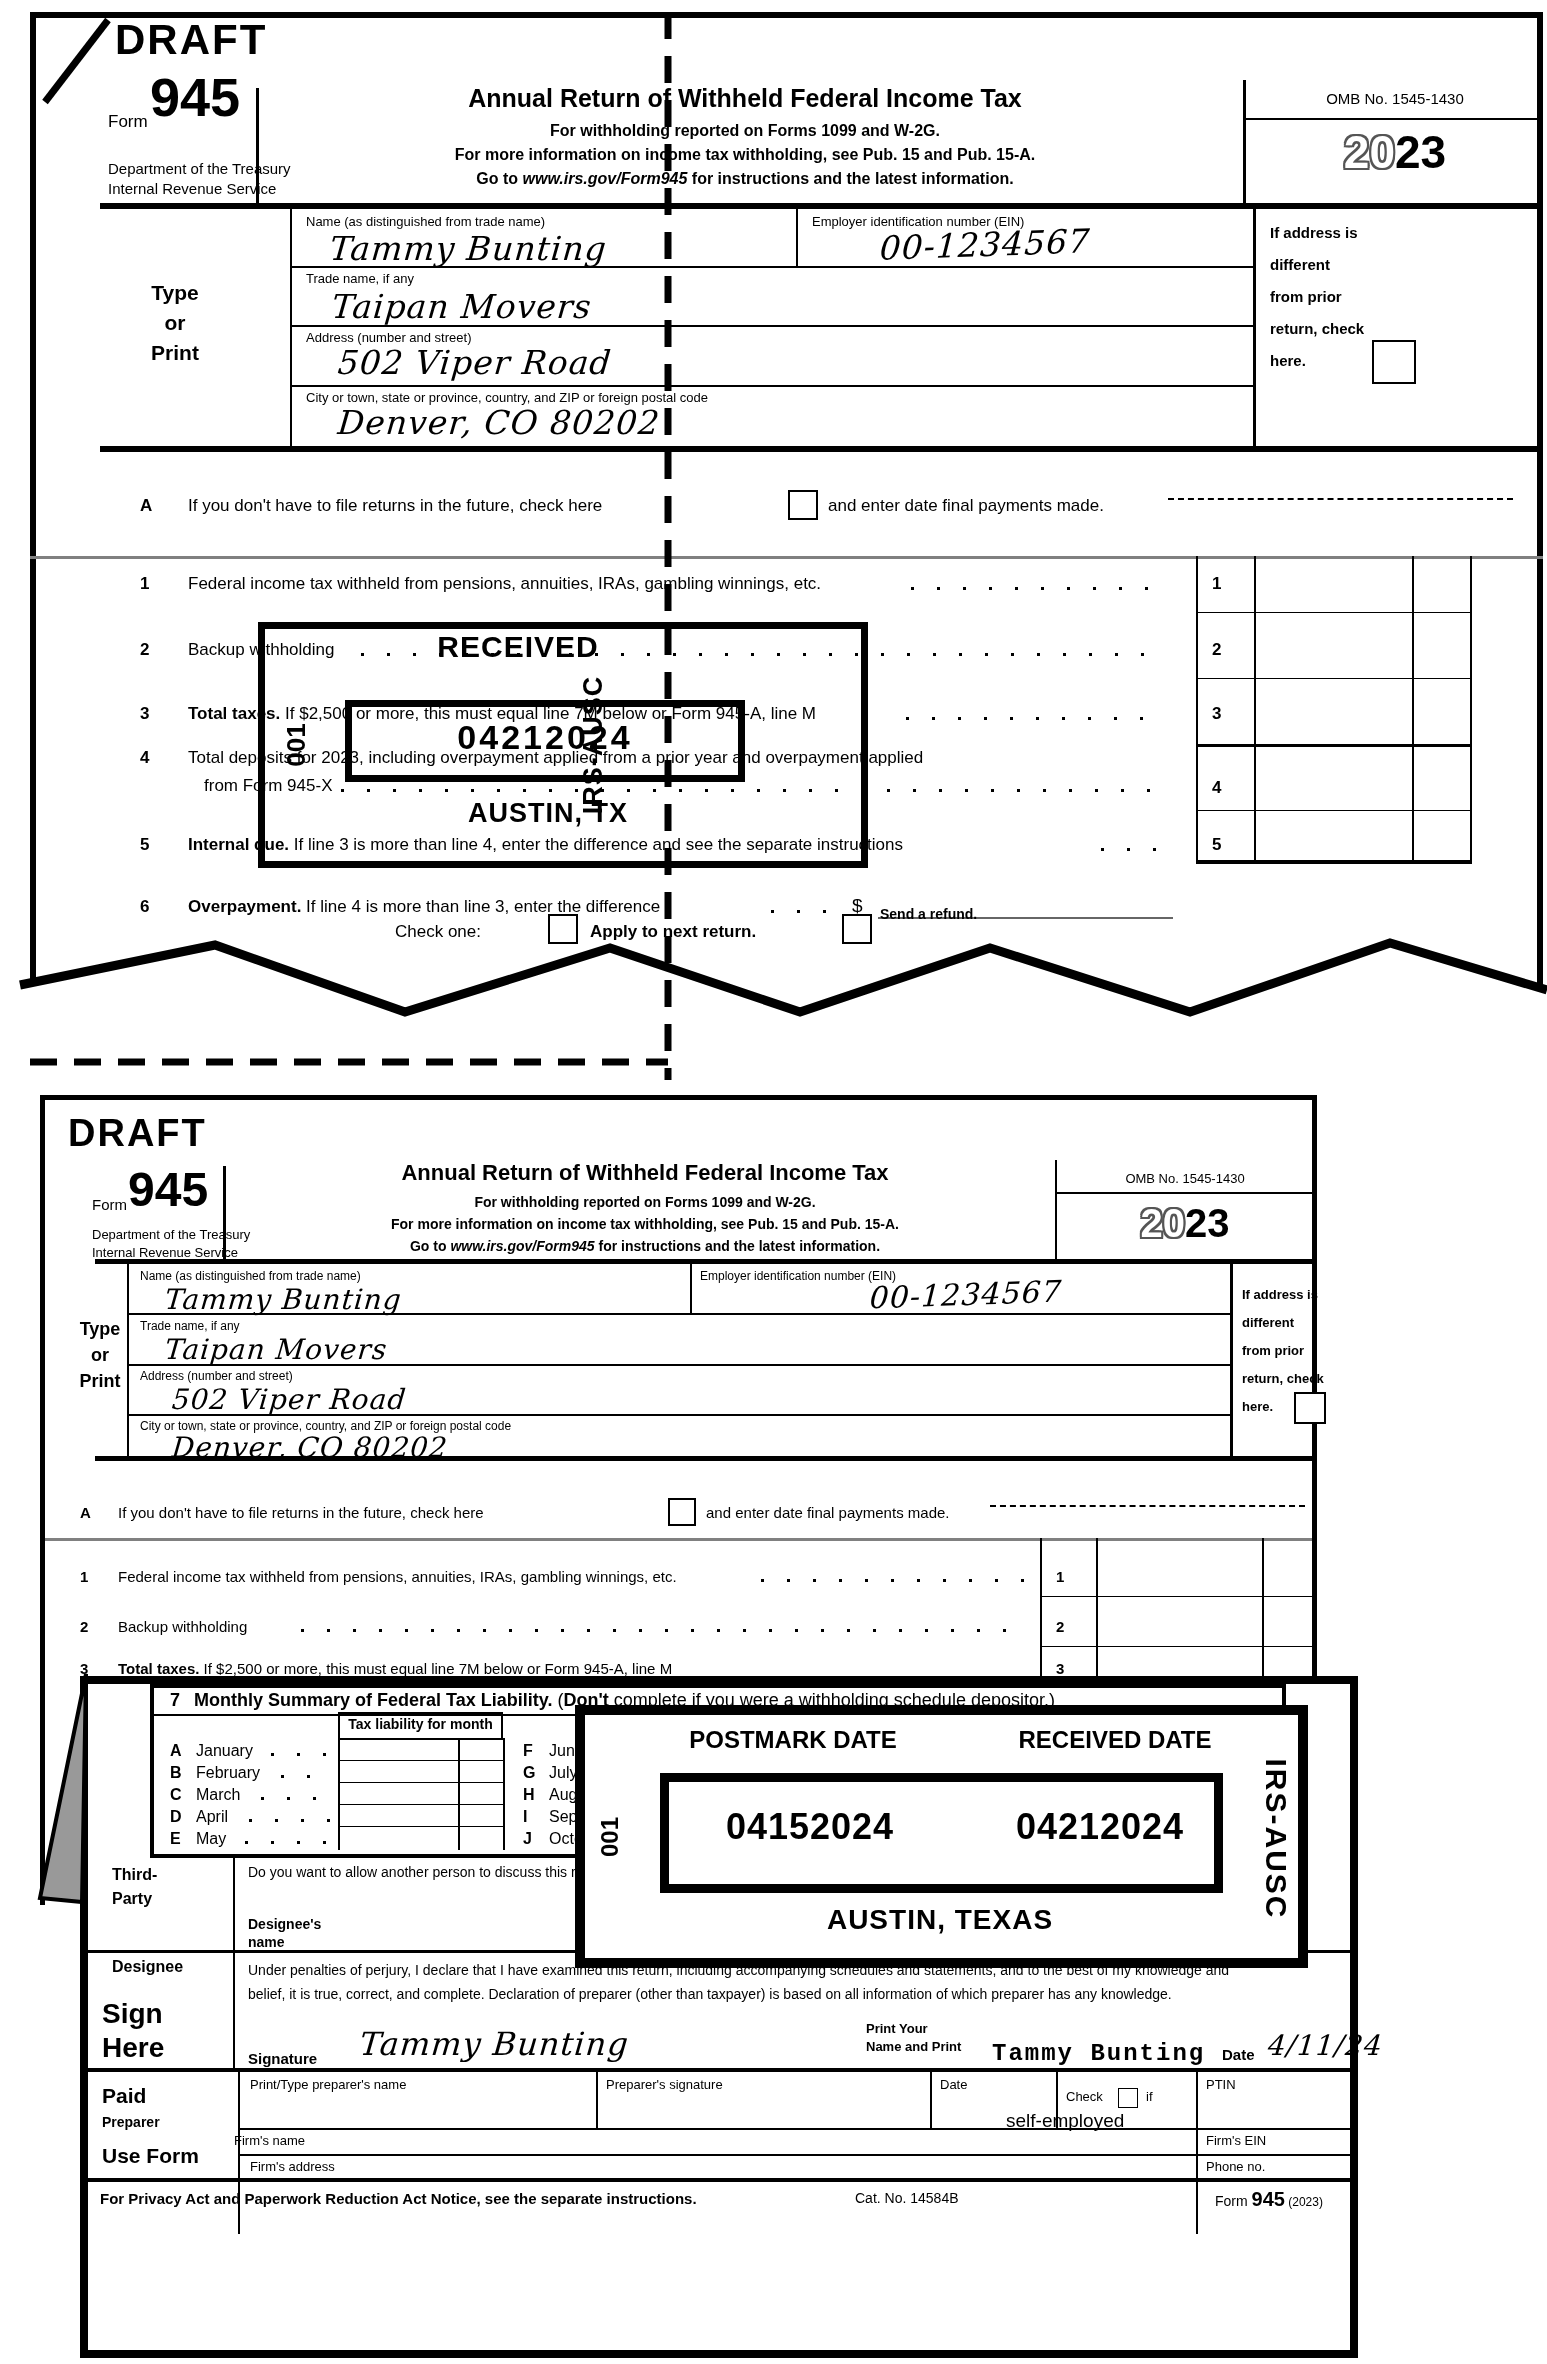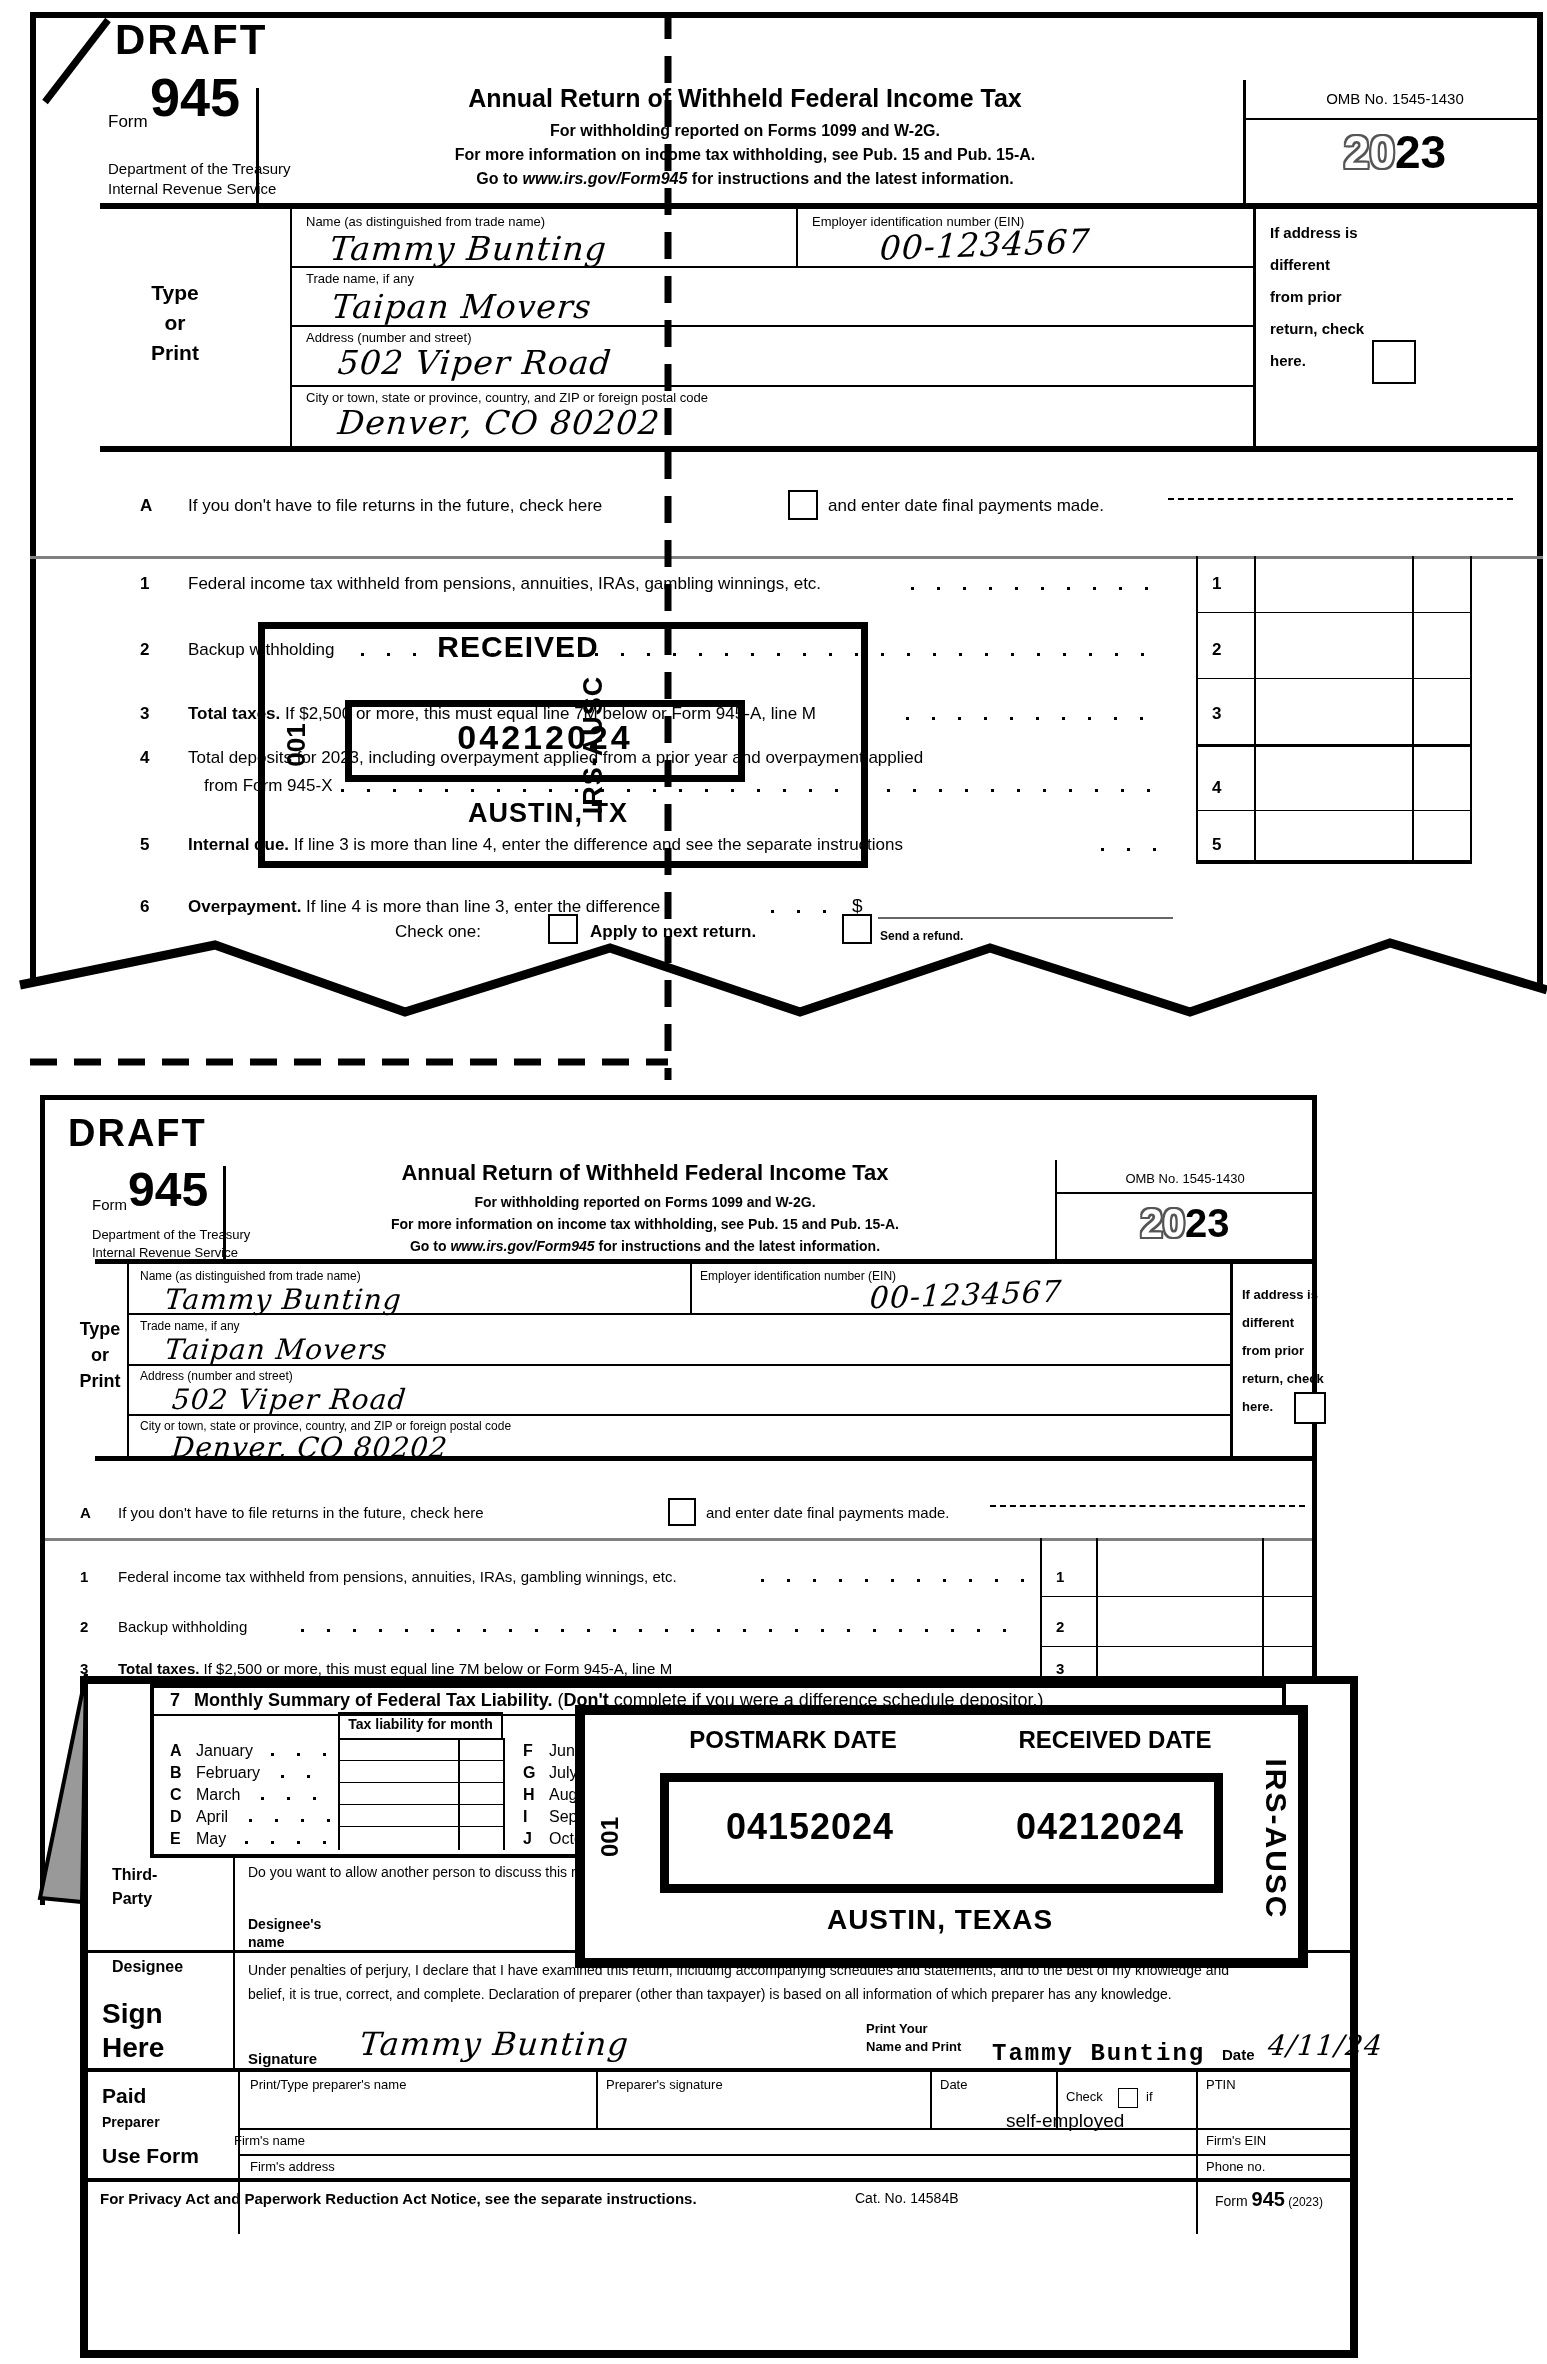--- a/index.html
+++ b/index.html
@@ -131,21 +131,21 @@
     <div class="t b" style="left:140px;top:897px;font-size:17px">6</div>
     <div class="t" style="left:188px;top:897px;font-size:17px"><span class="b">Overpayment.</span><span> If line 4 is more than line 3, enter the difference</span></div>
     <div class="lead" style="left:770px;top:909px;width:62px"></div>
     <div class="t" style="left:852px;top:895px;font-size:19px">$</div>
     <div class="r" style="left:878px;top:917px;width:295px;height:2px;background:#666"></div>
 
     <div class="t" style="left:395px;top:922px;font-size:17px">Check one:</div>
     <div class="cb" style="left:548px;top:914px;width:26px;height:26px"></div>
     <div class="t b" style="left:590px;top:922px;font-size:17px">Apply to next return.</div>
     <div class="cb" style="left:842px;top:914px;width:26px;height:26px"></div>
-    <div class="t b" style="left:880px;top:930px;font-size:12px">Send a refund.</div>
+    <div class="t b" style="left:880px;top:906px;font-size:14px">Send a refund.</div>
 
     <div class="bx" style="left:258px;top:622px;width:596px;height:232px;border-width:7px"></div>
     <div class="t b c" style="left:278px;top:630px;width:480px;font-size:30px;letter-spacing:1px">RECEIVED</div>
     <div class="bx" style="left:345px;top:700px;width:386px;height:68px;border-width:7px"></div>
     <div class="t b c" style="left:345px;top:718px;width:400px;font-size:34px;letter-spacing:3px">04212024</div>
     <div class="t b c vrot" style="left:252px;top:730px;width:90px;height:30px;font-size:26px;transform:rotate(-90deg)">001</div>
     <div class="t b c vrot" style="left:499px;top:729px;width:190px;height:32px;font-size:27px;letter-spacing:1px;transform:rotate(-90deg)">IRS-AUSC</div>
     <div class="t b c" style="left:338px;top:798px;width:420px;font-size:27px;letter-spacing:1px">AUSTIN, TX</div>
   </div>
 
@@ -243,21 +243,21 @@
     <div class="t b" style="left:1056px;top:1660px;font-size:15px">3</div>
   </div>
 
   <div class="lyr" style="z-index:4">
     <div style="position:absolute;left:80px;top:1676px;width:1262px;height:666px;background:#fff;border:8px solid #000"></div>
   </div>
 
   <div class="lyr" style="z-index:5">
 
     <div class="bx" style="left:150px;top:1684px;width:1128px;height:166px;border-width:4px"></div>
-    <div class="t" style="left:170px;top:1690px;font-size:18px"><span class="b">7</span><span style="display:inline-block;width:14px"></span><span class="b">Monthly Summary of Federal Tax Liability.</span><span> (</span><span class="b">Don't</span><span> complete if you were a difference schedule depositor.)</span></div>
+    <div class="t" style="left:170px;top:1690px;font-size:18px"><span class="b">7</span><span style="display:inline-block;width:14px"></span><span class="b">Monthly Summary of Federal Tax Liability.</span><span> (</span><span class="b">Don't</span><span> complete if you were a withholding schedule depositor.)</span></div>
     <div class="r" style="left:154px;top:1714px;width:1124px;height:2px"></div>
 
     <div class="bx" style="left:338px;top:1712px;width:161px;height:24px;border-width:2px"></div>
     <div class="t b c" style="left:338px;top:1716px;width:165px;font-size:14px">Tax liability for month</div>
 
     <div class="r" style="left:338px;top:1738px;width:2px;height:112px"></div>
     <div class="r" style="left:458px;top:1738px;width:2px;height:112px"></div>
     <div class="r" style="left:503px;top:1738px;width:2px;height:112px"></div>
     <div class="r" style="left:338px;top:1760px;width:167px;height:1px"></div>
     <div class="r" style="left:338px;top:1782px;width:167px;height:1px"></div>

